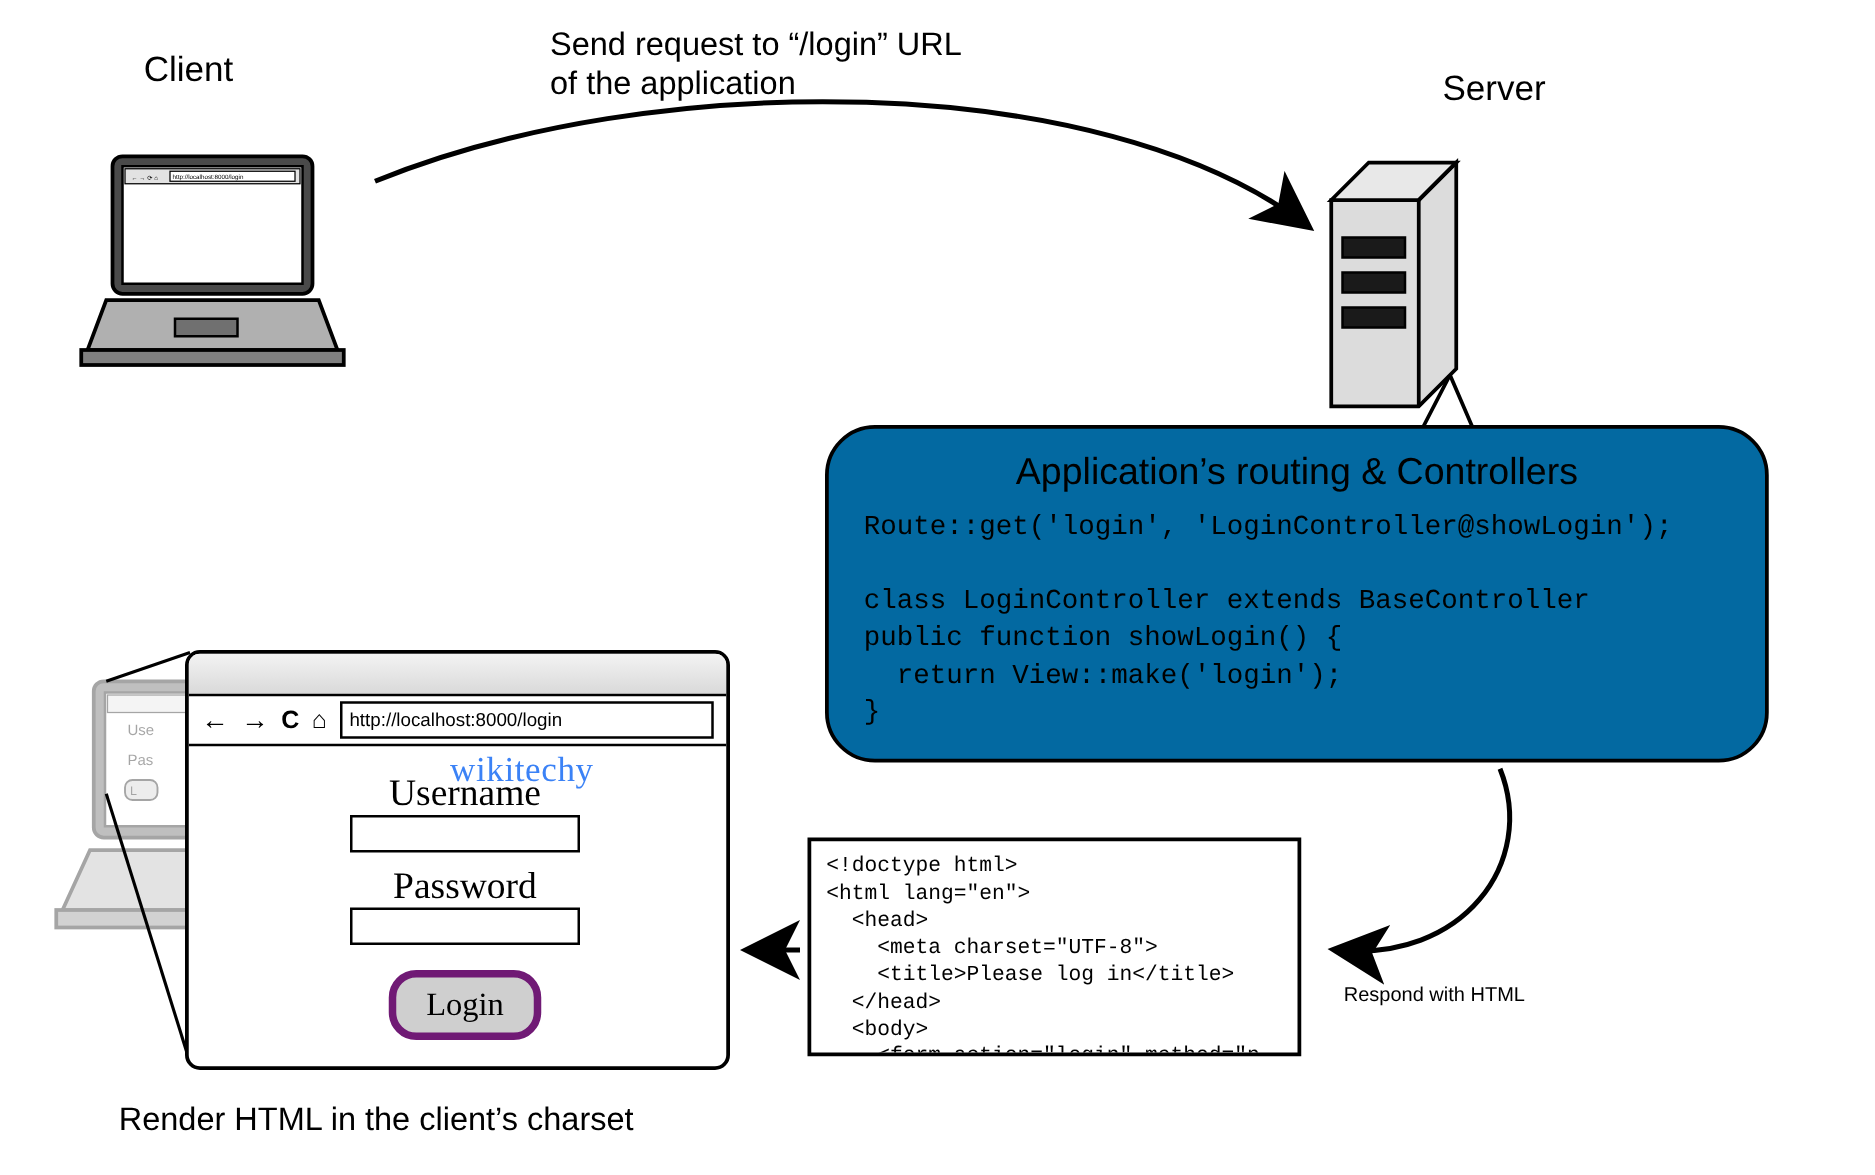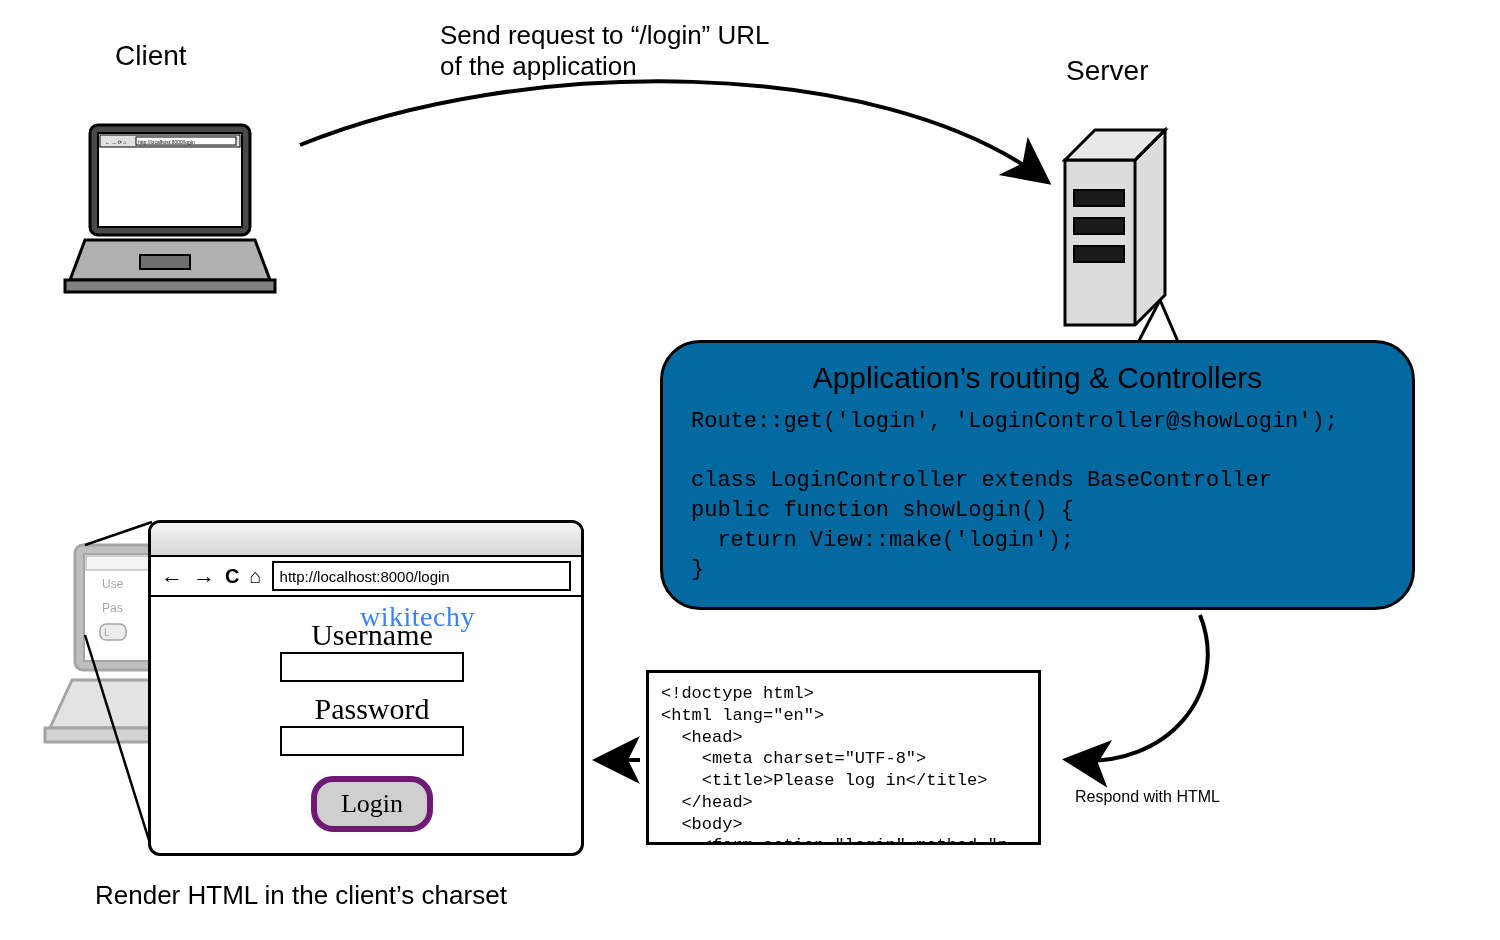--- a/index.html
+++ b/index.html
@@ -215,21 +215,21 @@
     </defs>
 
     <path d="M 300 145 C 520 55, 880 55, 1045 180" stroke="#000" stroke-width="4" fill="none" marker-end="url(#ah)"></path>
 
     <path d="M 1200 615 C 1230 690, 1170 770, 1070 760" stroke="#000" stroke-width="4" fill="none" marker-end="url(#ah)"></path>
 
     <path d="M 640 760 L 600 760" stroke="#000" stroke-width="4" fill="none" marker-end="url(#ah)"></path>
   </svg>
 
   <div class="label title" style="left:115px; top:40px;">Client</div>
-  <div class="label title" style="left:1066px; top:55px;">Server</div>
+  <div class="label title" style="left:1154px; top:55px;">Server</div>
   <div class="label" style="left:440px; top:20px; font-size:26px;">Send request to “/login” URL
 of the application</div>
   <div class="label" style="left:1075px; top:788px; font-size:16px;">Respond with HTML</div>
   <div class="label caption" style="left:95px; top:880px;">Render HTML in the client’s charset</div>
 
   <div class="laptop-top">
     <svg viewBox="0 0 220 180">
       <rect x="30" y="5" width="160" height="110" rx="8" fill="#4a4a4a" stroke="#000" stroke-width="3"></rect>
       <rect x="38" y="13" width="144" height="94" fill="#fff" stroke="#000" stroke-width="2"></rect>
       <rect x="40" y="15" width="140" height="12" fill="#e2e2e2" stroke="#000" stroke-width="1"></rect>

